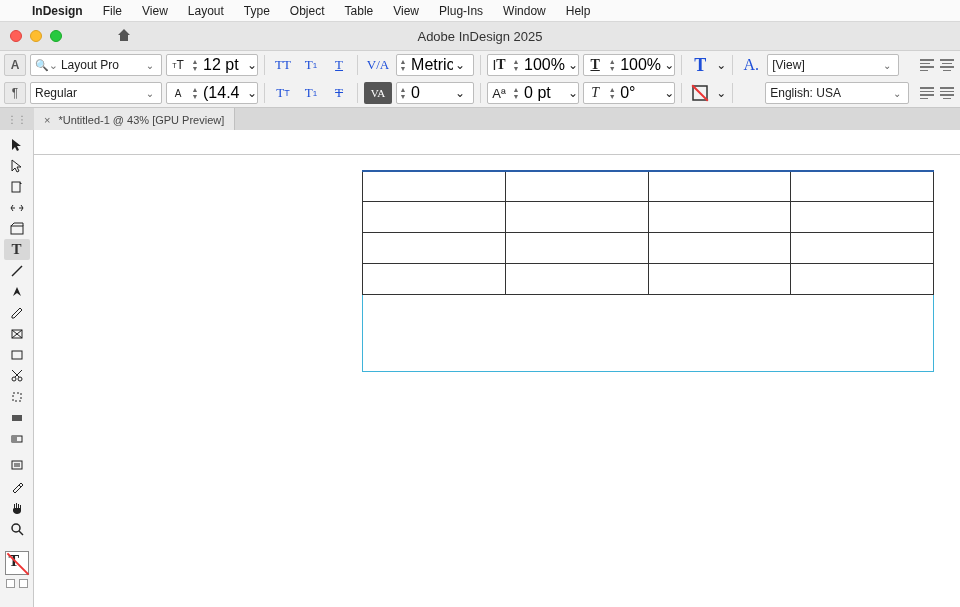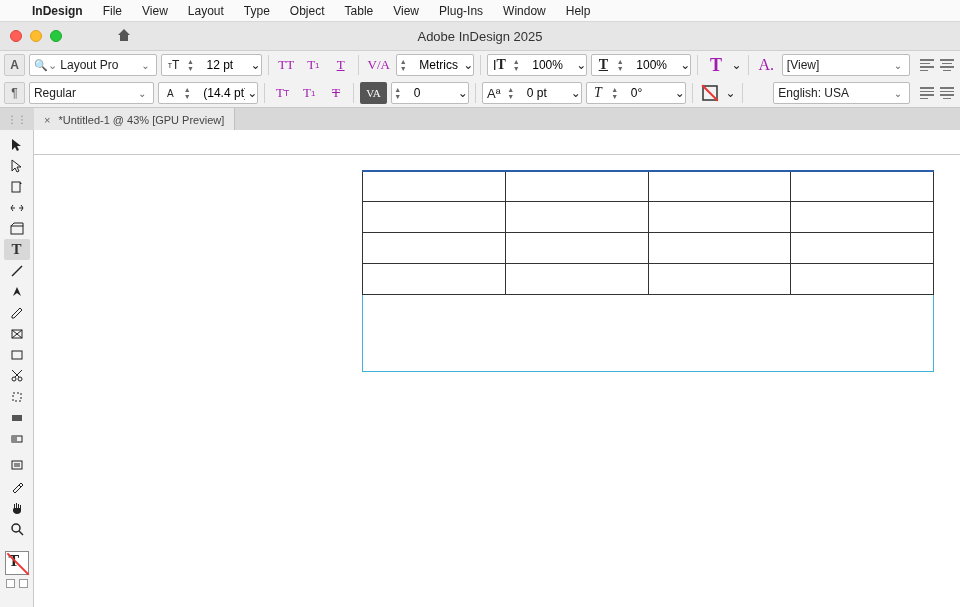--- a/index.html
+++ b/index.html
@@ -24,22 +24,22 @@
 
 .controlbar { background: #f2f2f2; border-top:1px solid #d0d0d0; border-bottom:1px solid #c8c8c8; }
 .ctrlrow { height: 28px; display:flex; align-items:center; gap:4px; padding:0 4px; }
 .leftbtn { width:22px; height:22px; border:1px solid #c9c9c9; background:#e9e9e9; border-radius:2px; display:flex; align-items:center; justify-content:center; font-size:12px; font-weight:700; color:#555;}
 .leftbtn.para { font-weight:400; color:#555; }
 .combo { height:22px; border:1px solid #bcbcbc; background:#fff; display:flex; align-items:center; padding:0 4px; border-radius:2px; }
 .combo .dd { width:14px; text-align:center; color:#666; font-size:10px; }
 .spinner { height:22px; display:flex; align-items:center; border:1px solid #bcbcbc; border-radius:2px; background:#fff; }
 .spinner .lbl { padding:0 4px; font-size:14px;display:flex;align-items:center;justify-content:center;width:22px; }
 .spinner .arrows { width:12px; display:flex; flex-direction:column; font-size:7px; color:#666; line-height:7px; align-items:center;}
-.spinner input { border:none; width:46px; font-size:12px; padding:0 2px; outline:none; background:transparent;margin-left:8px; }
-.iconbtn { width:24px; height:22px; display:flex; align-items:center; justify-content:center; font-size:13px; color:#a21caf; font-family: "Times New Roman", serif; }
+.spinner input { border:none; width:46px; font-size:16px; padding:0 2px; outline:none; background:transparent; }
+.iconbtn { width:24px; height:22px; display:flex; align-items:center; justify-content:center; font-size:13px; color:#1d4ed8; font-family: "Times New Roman", serif; }
 .iconbtn svg { display:block; }
 .bigT { font-family: "Times New Roman", serif; font-size:18px; font-weight:700; }
 .strike { position:relative; }
 .redslash { position:absolute; width:22px; height:2px; background:#e33; transform:rotate(45deg); }
 .sep { width:1px; height:20px; background:#d0d0d0; margin:0 2px; }
 
 
 .tabbar { height:24px; background:#d8d8d8; border-bottom:1px solid #b8b8b8; display:flex; align-items:stretch; }
 .tabhandle { width:34px; display:flex; align-items:center; justify-content:center; background:#d8d8d8; color:#888; font-size:10px;}
 .tab { background:#e9e9e9; border-right:1px solid #c0c0c0; display:flex; align-items:center; padding:0 10px; gap:8px; font-size:11px; color:#444; }

